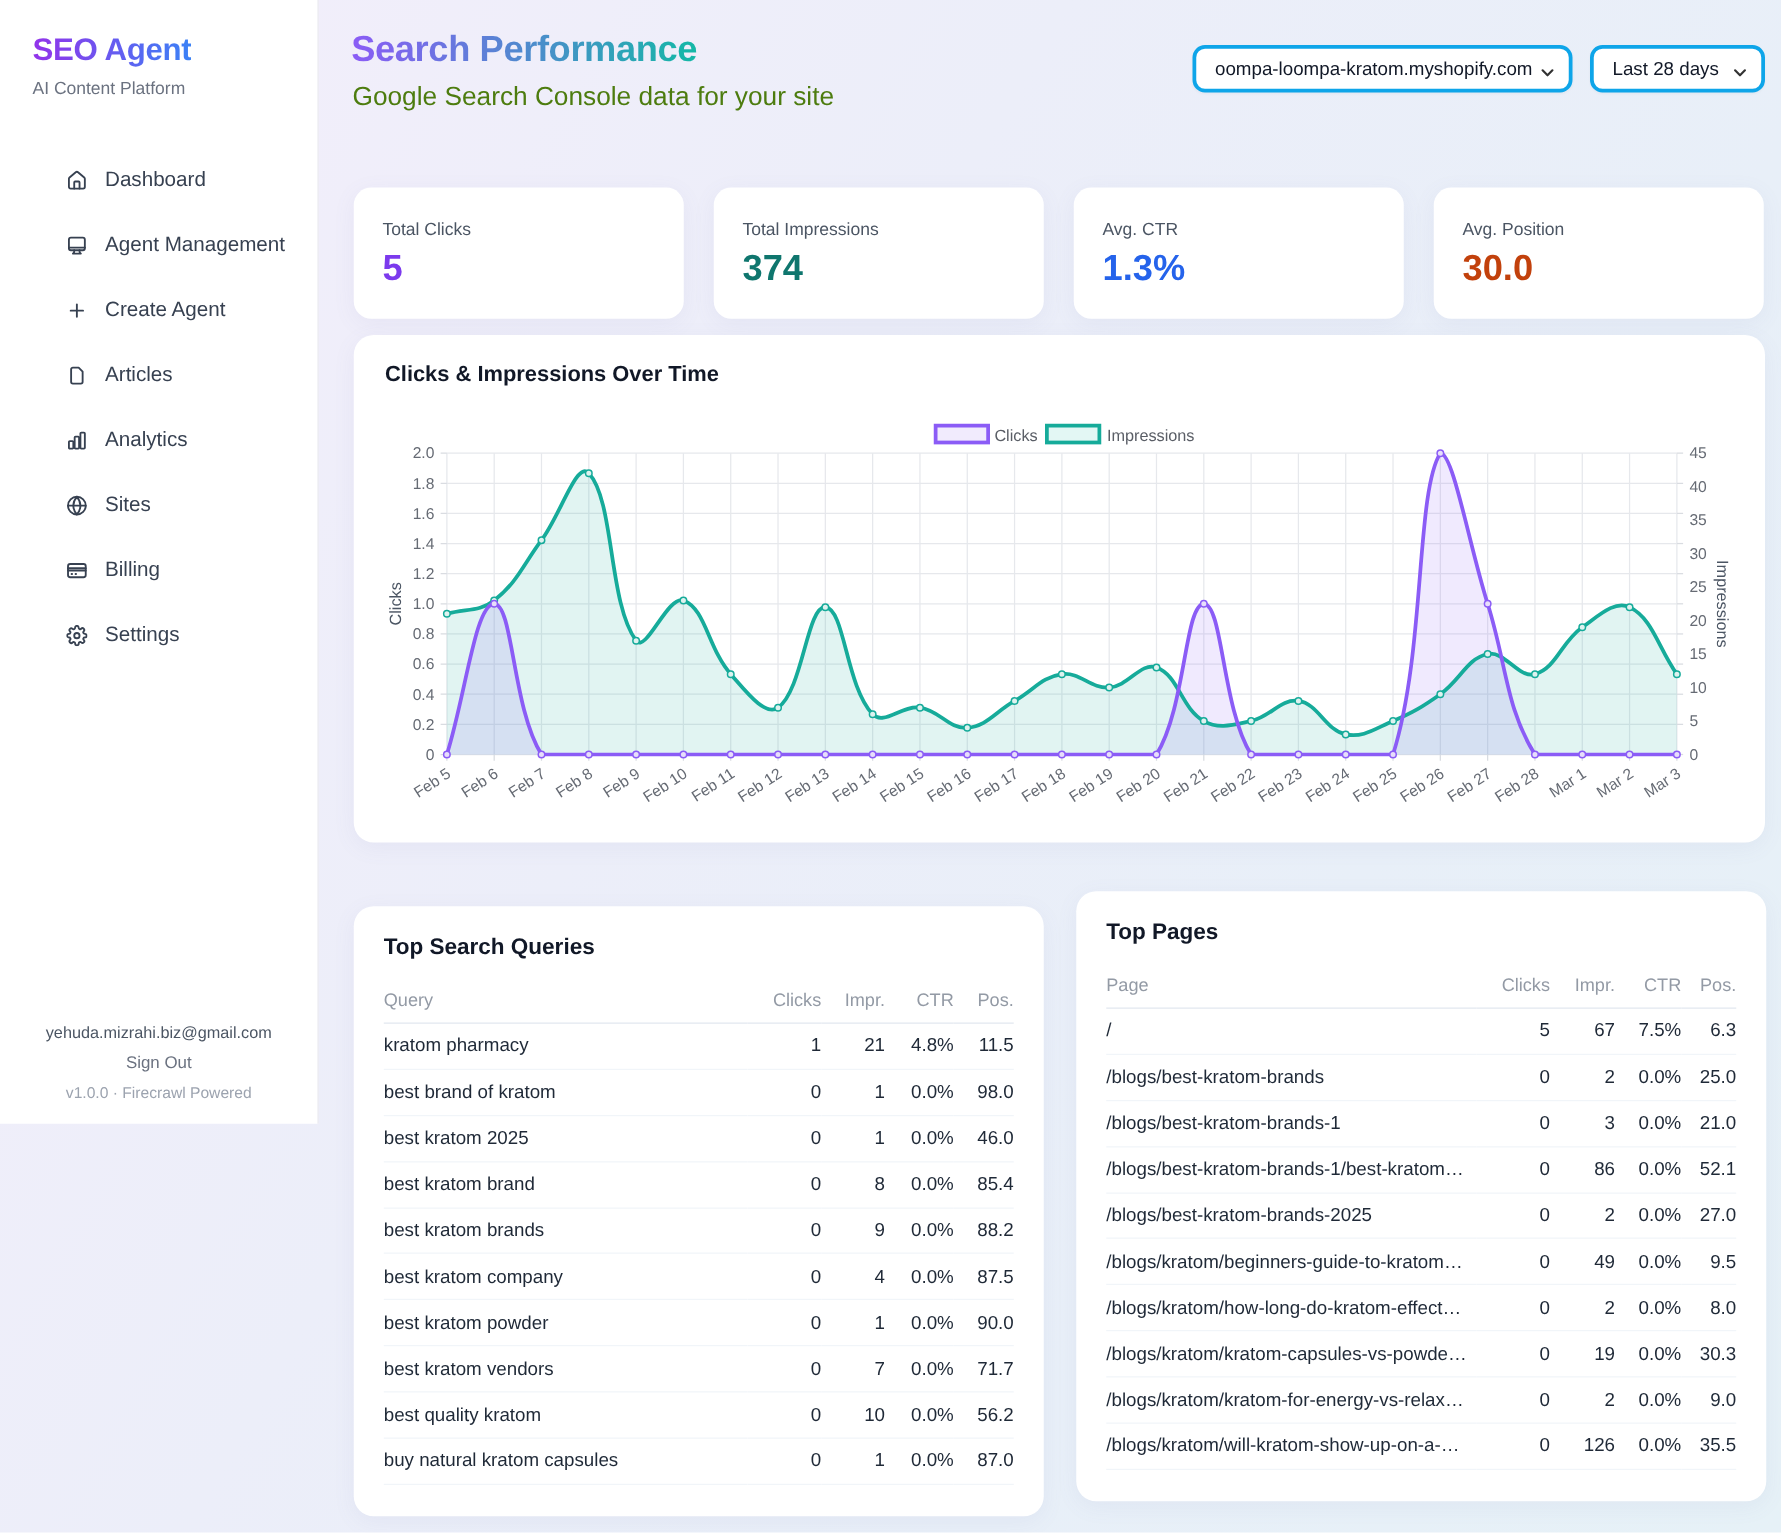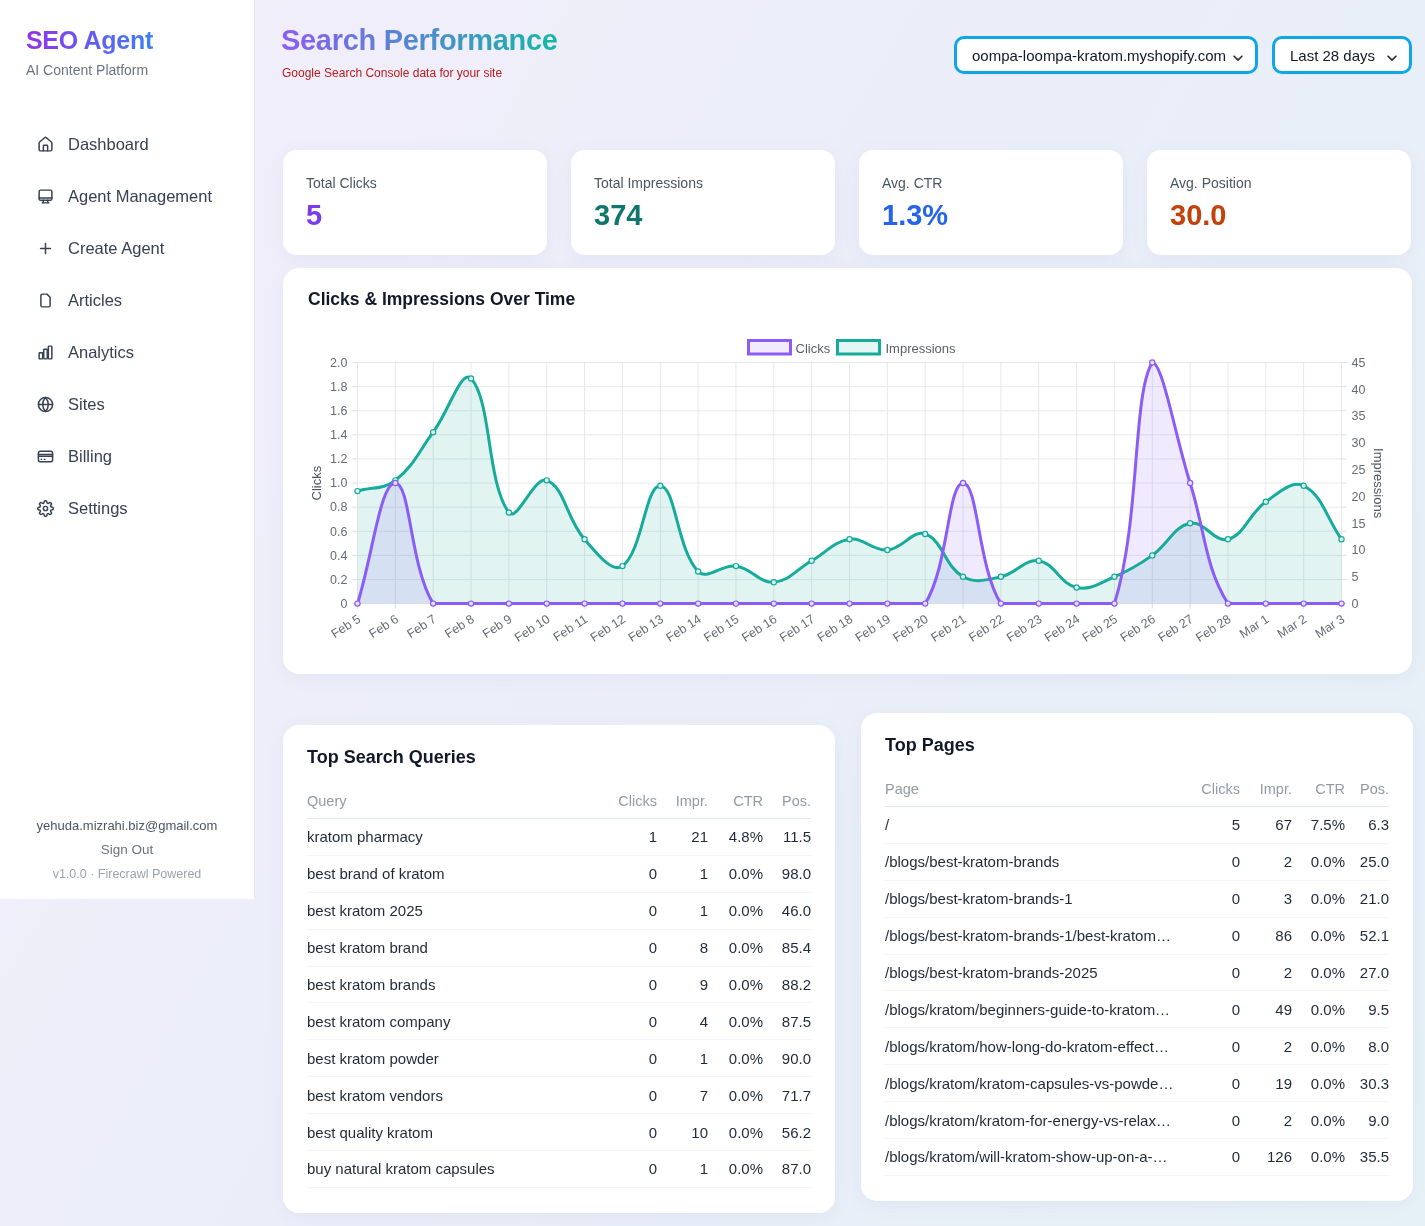--- a/index.html
+++ b/index.html
@@ -10,31 +10,31 @@
   position:relative;
   color:#1f2937;
 }
 .sidebar {
   position:absolute; left:0; top:0; width:255px; height:899px;
   background:#ffffff; border-right:1px solid #e8e8ef;
 }
 .logo { position:absolute; left:26px; top:25.5px; font-size:25px; font-weight:bold; letter-spacing:-0.3px;
   background:linear-gradient(90deg,#9333ea,#3b82f6); -webkit-background-clip:text; background-clip:text; color:transparent; }
 .tagline { position:absolute; left:26px; top:62px; font-size:14px; color:#6b7280; }
-.nav-item { position:absolute; left:37px; display:flex; align-items:center; gap:14px; color:#374151; font-size:16.5px; white-space:nowrap; }
+.nav-item { position:absolute; left:53px; display:flex; align-items:center; gap:14px; color:#374151; font-size:16.5px; white-space:nowrap; }
 .nav-item svg { flex:0 0 auto; }
 .sb-footer { position:absolute; left:0; width:100%; text-align:center; }
 .sb-email { top:818px; font-size:13px; color:#4b5563; }
 .sb-signout { top:842px; font-size:13.5px; color:#6b7280;text-align:center; }
 .sb-ver { top:867px; font-size:12.5px; color:#9ca3af; }
 .h1 {
   position:absolute; left:281px; top:24px; font-size:29px; font-weight:bold; letter-spacing:-0.3px;
   background:linear-gradient(90deg,#8b5cf6,#14b8a6); -webkit-background-clip:text; background-clip:text; color:transparent;
 }
-.sub { position:absolute; left:282px; top:66px; font-size:12px; color:#b91c1c; }
+.sub { position:absolute; left:282px; top:66px; font-size:21px; color:#4d7c0f; }
 .select { position:absolute; top:36px; height:38px; background:#fff; border:3px solid #0ea5e9; border-radius:10px;
   box-shadow:0 1px 2px rgba(30,41,59,0.04); font-size:15px; color:#111827; display:flex; align-items:center; padding:0 28px 0 15px; white-space:nowrap; }
 .select svg { position:absolute; right:10px; top:12px; }
 .sel1 { left:954px; width:304px; }
 .sel2 { left:1272px; width:140px; }
 .card { position:absolute; background:#fff; border-radius:16px; box-shadow:0 4px 18px rgba(109,110,163,0.07); }
 .stat { top:122px; width:264px; height:105px; border-radius:14px;margin-top:28px; }
 .stat .lab { position:absolute; left:23px; top:25px; font-size:14px; color:#4b5563; }
 .stat .val { position:absolute; left:23px; top:49px; font-size:29px; font-weight:bold; }
 .chart-card { left:283px; top:268px; width:1129px; height:406px; }

